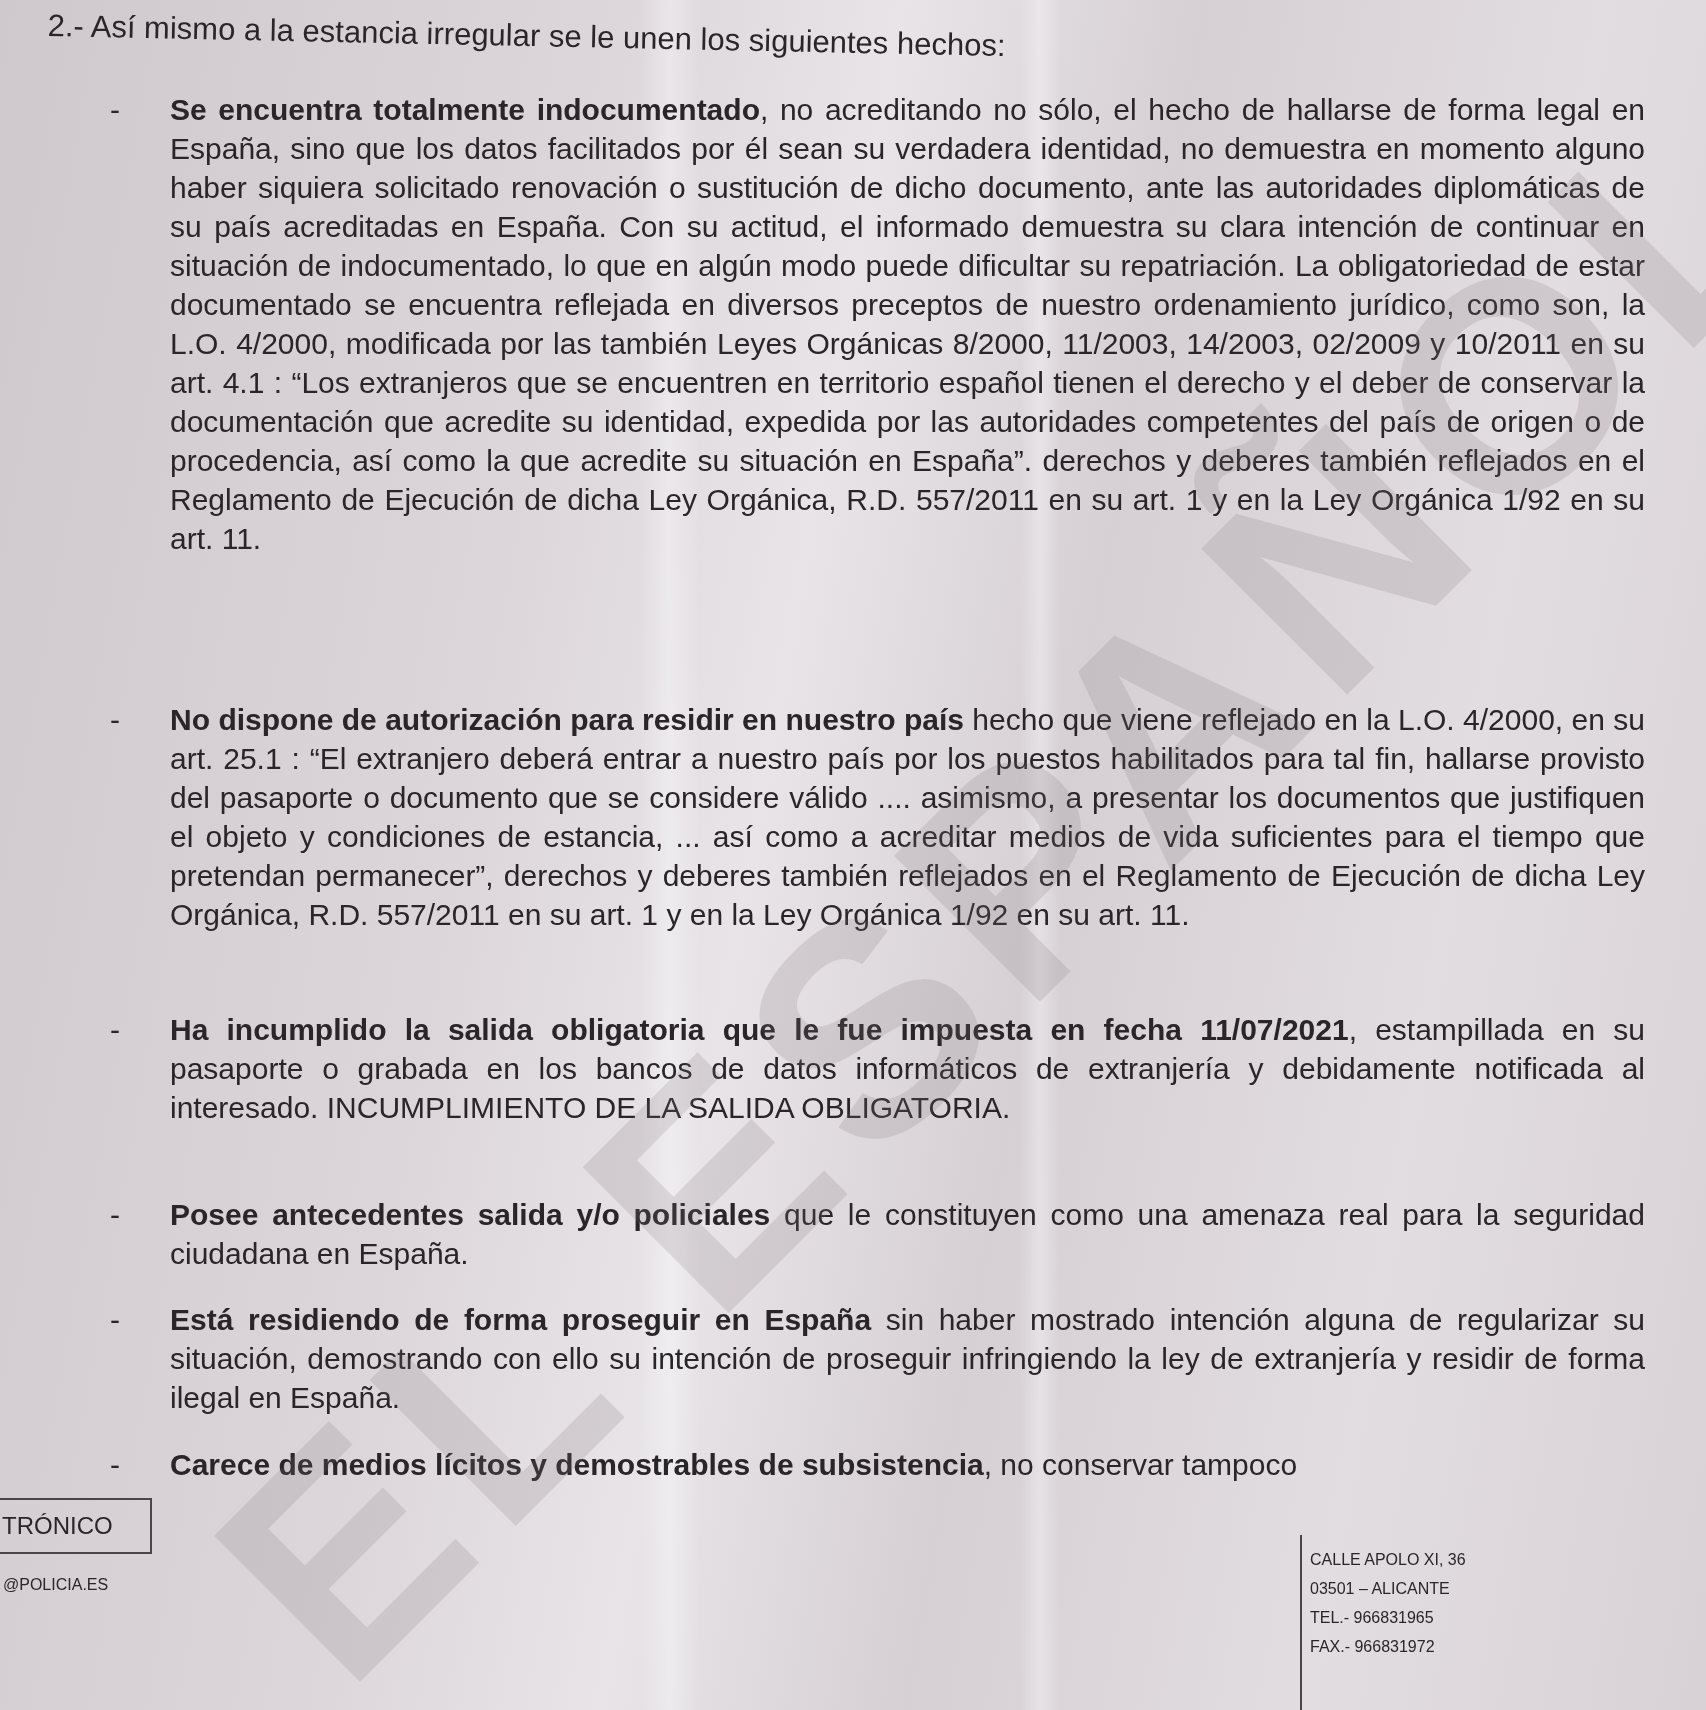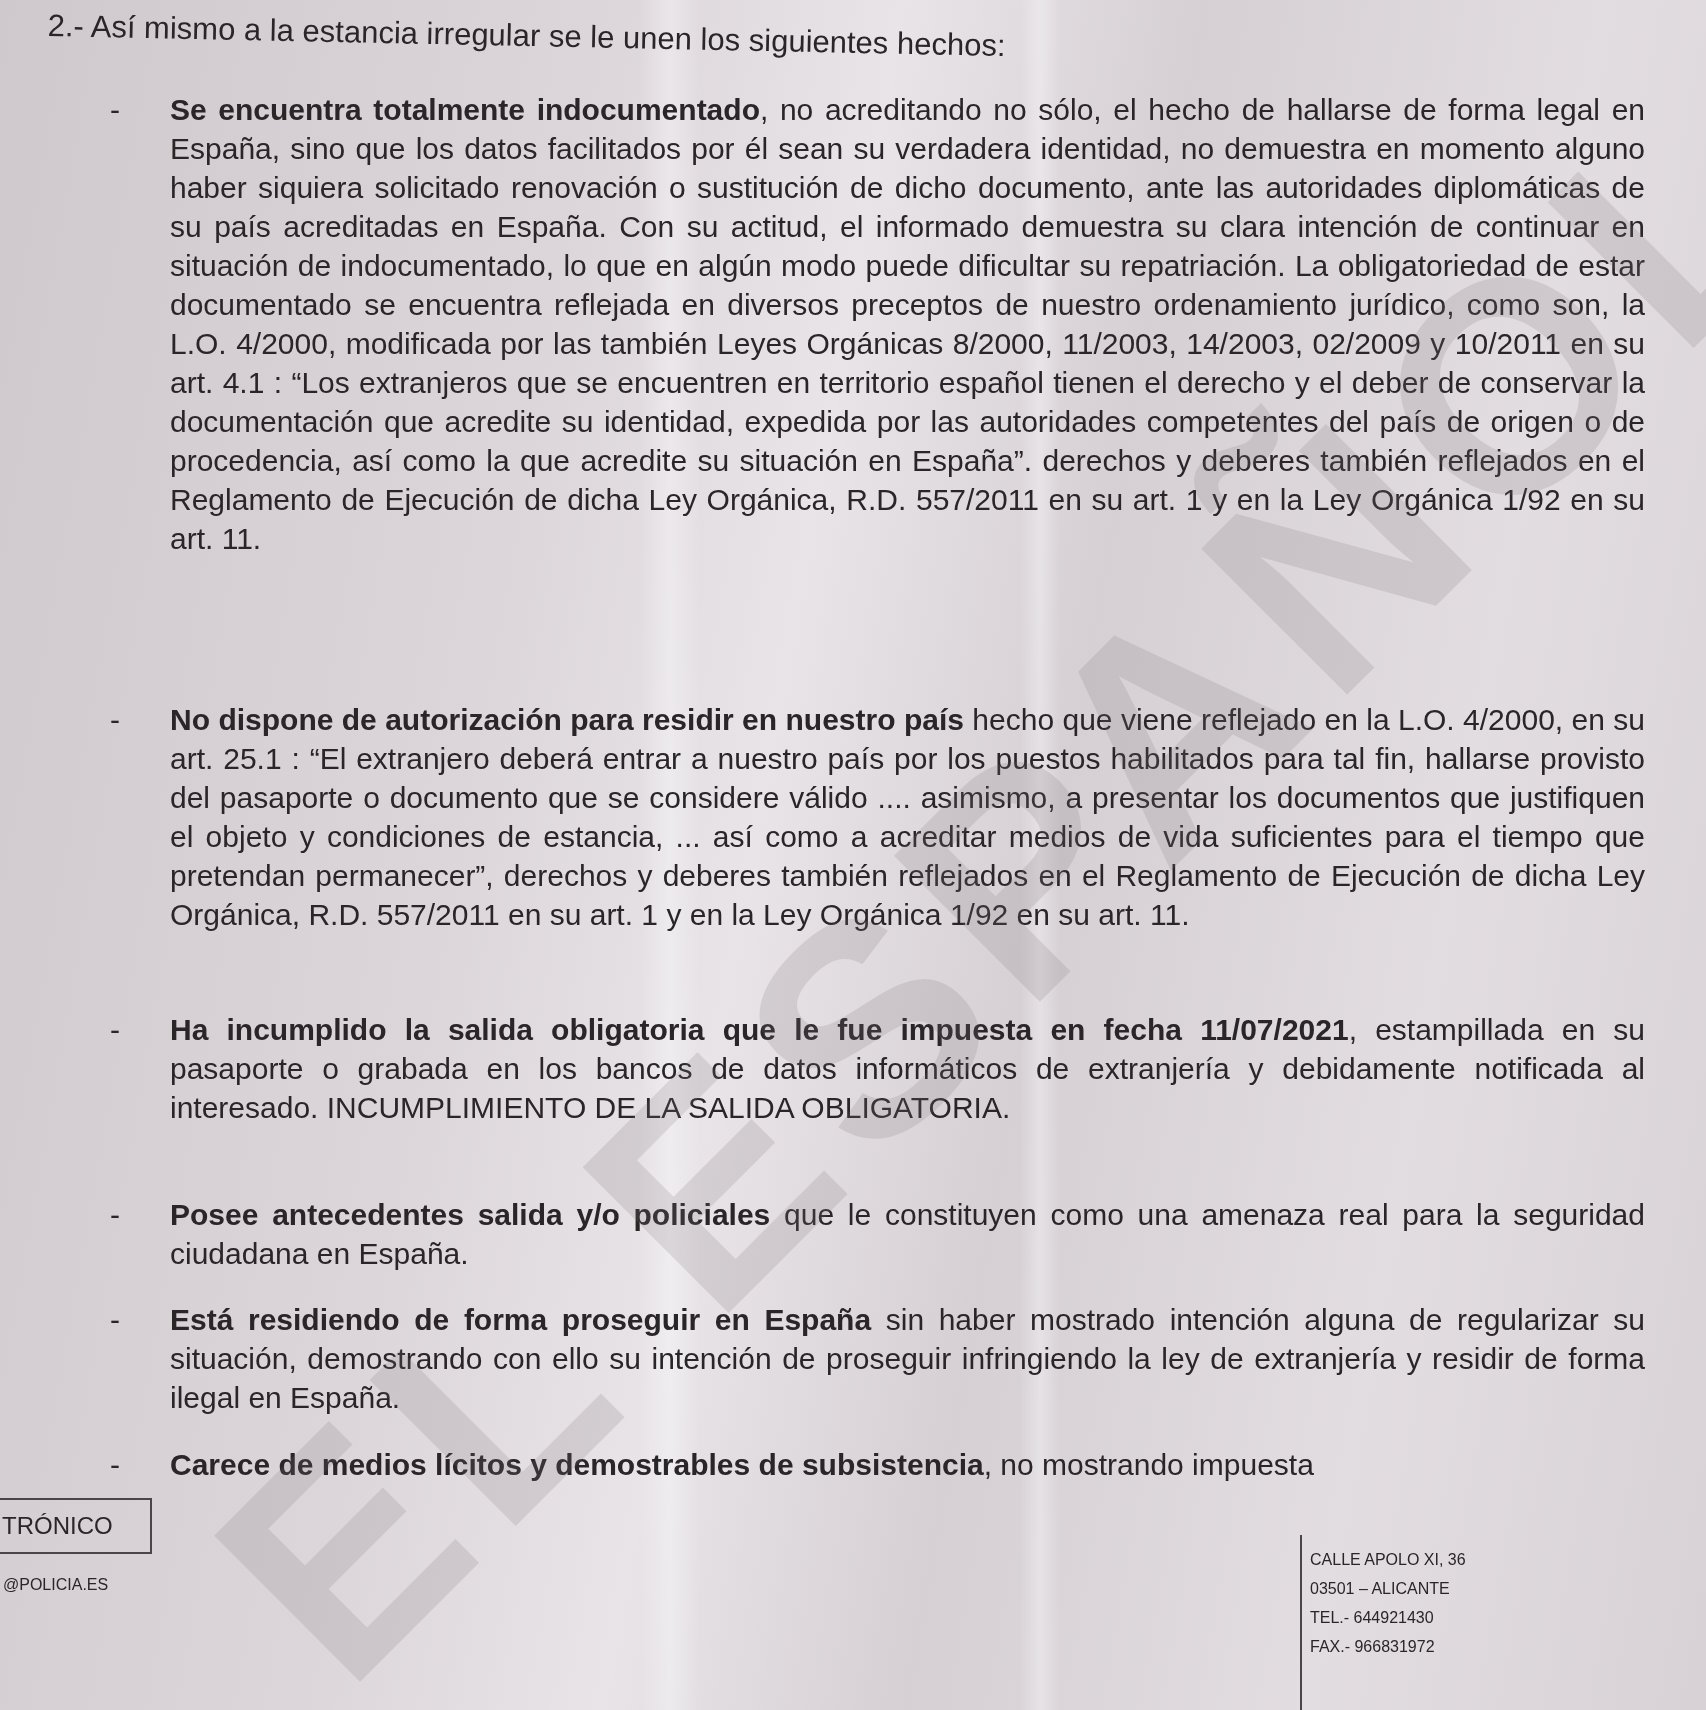--- a/index.html
+++ b/index.html
@@ -51,28 +51,28 @@
     <b>Posee antecedentes salida y/o policiales</b><span> que le constituyen como una amenaza real para la seguridad ciudadana en España.</span>
   </div>
 
   <div class="item" style="top:1300px">
     <span class="dash">-</span>
     <b>Está residiendo de forma proseguir en España</b><span> sin haber mostrado intención alguna de regularizar su situación, demostrando con ello su intención de proseguir infringiendo la ley de extranjería y residir de forma ilegal en España.</span>
   </div>
 
   <div class="item" style="top:1445px">
     <span class="dash">-</span>
-    <b>Carece de medios lícitos y demostrables de subsistencia</b><span>, no mostrando impuesta</span>
+    <b>Carece de medios lícitos y demostrables de subsistencia</b><span>, no conservar tampoco</span>
   </div>
 
   <div class="box">TRÓNICO</div>
   <div class="email">@POLICIA.ES</div>
 
   <div class="vline"></div>
   <div class="addr">
     <div>CALLE APOLO XI, 36</div>
     <div>03501 – ALICANTE</div>
-    <div>TEL.- 644921430</div>
+    <div>TEL.- 966831965</div>
     <div>FAX.- 966831972</div>
   </div>
 
   <div class="watermark">EL ESPAÑOL</div>
 </div>
 
 </body></html>

